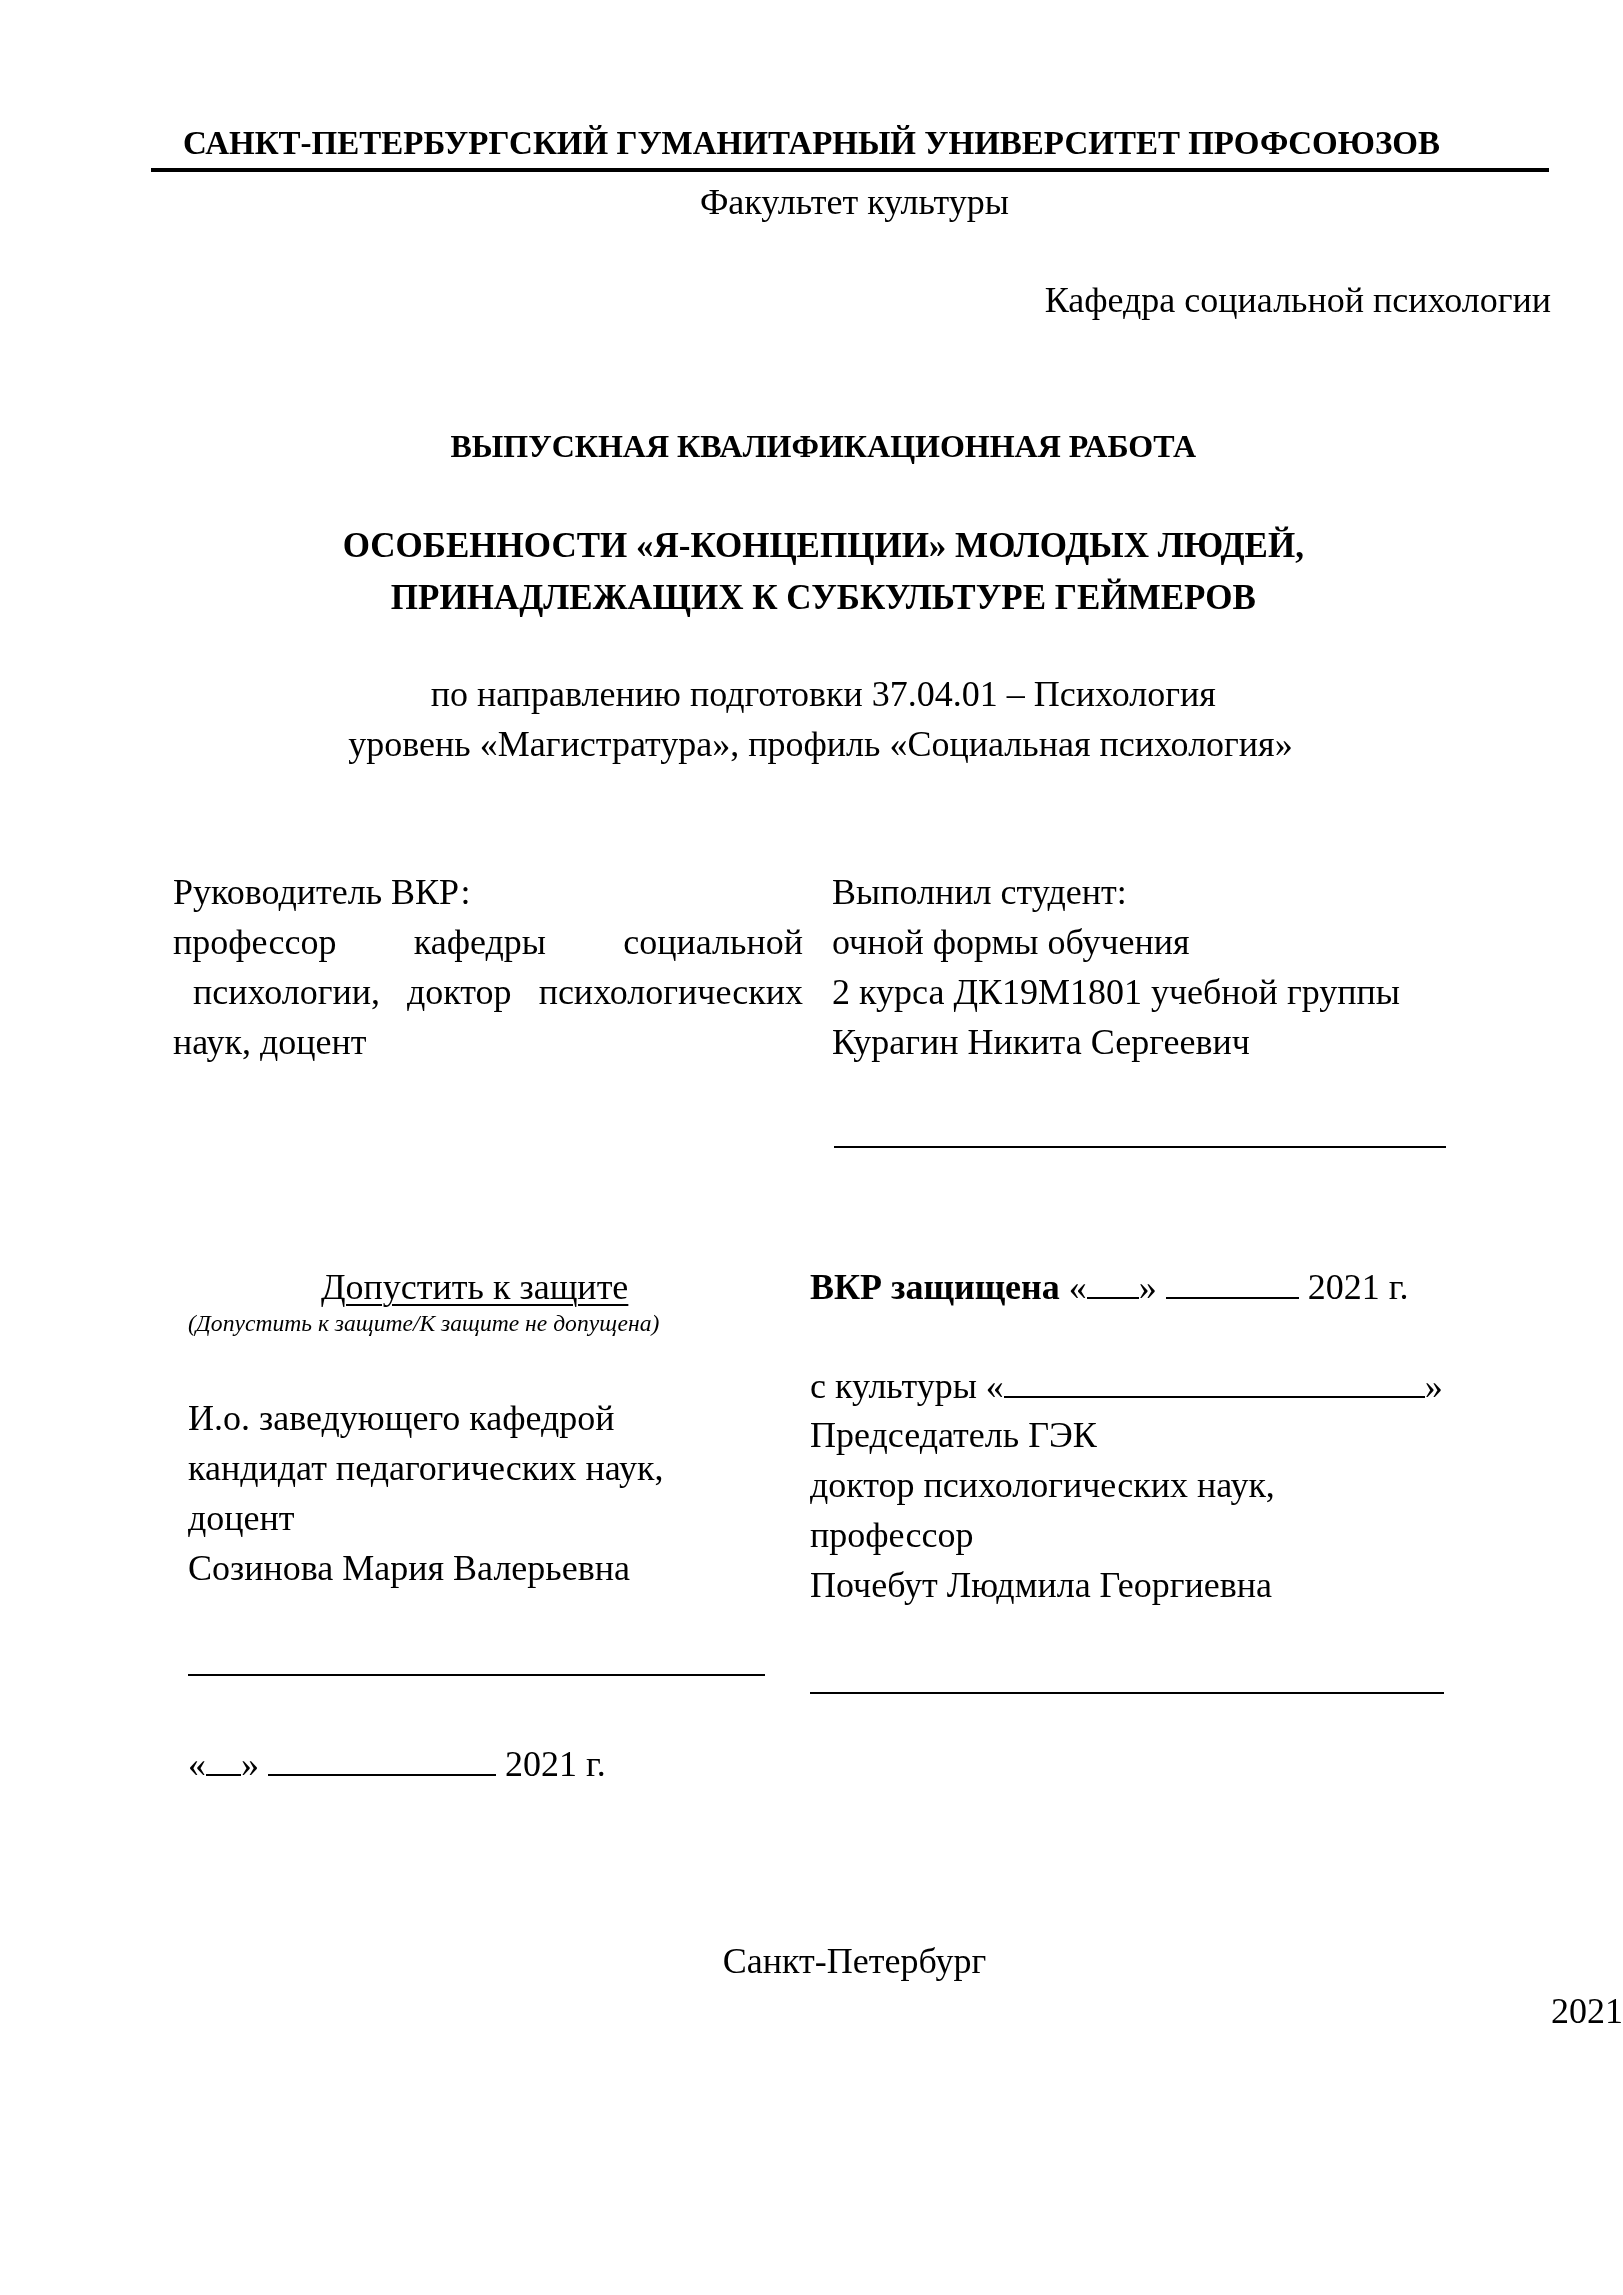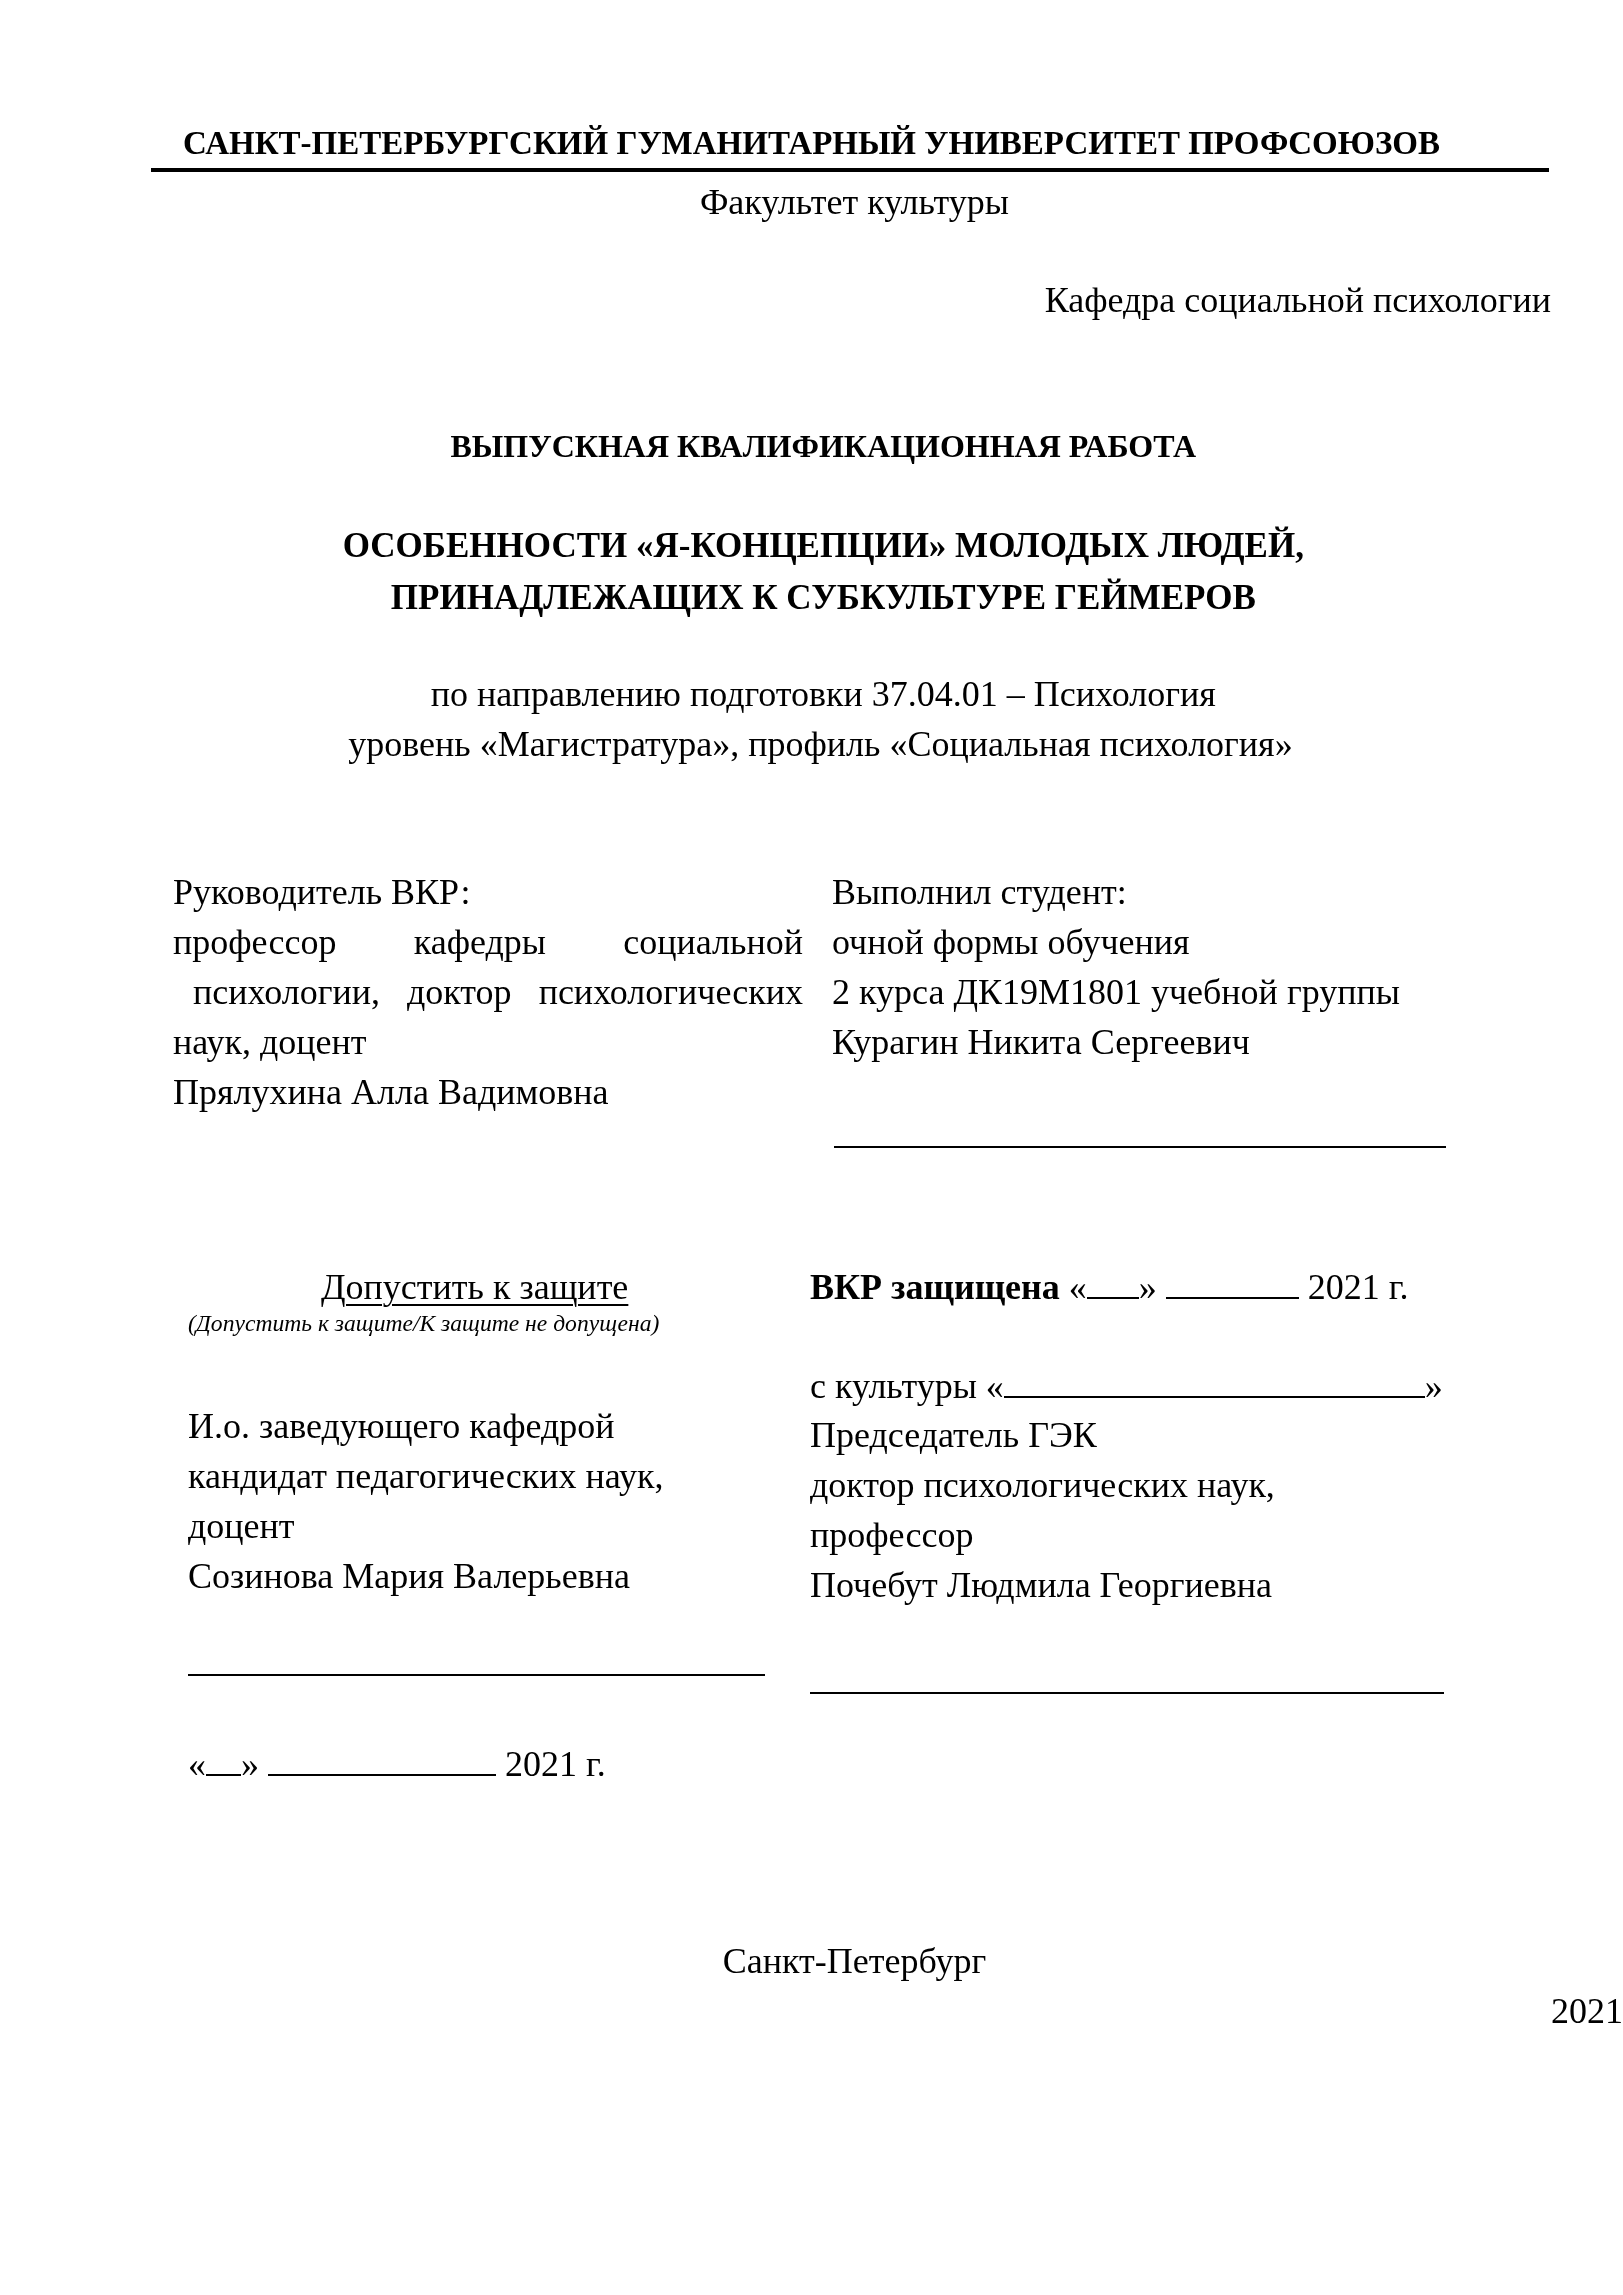--- a/index.html
+++ b/index.html
@@ -36,37 +36,36 @@
     <span>профессор</span>
     <span>кафедры</span>
     <span>социальной</span>
   </div>
   <div style="display:flex; justify-content:space-between;margin-left:20px;">
     <span>психологии,</span>
     <span>доктор</span>
     <span>психологических</span>
   </div>
   <div>наук, доцент</div>
-  <div>Прялухина Алла Вадимовна</div>
 </div>
 
 <div class="col" style="left:832px; top:867px;">
   <div>Выполнил студент:</div>
   <div>очной формы обучения</div>
   <div>2 курса ДК19М1801 учебной группы</div>
   <div>Курагин Никита Сергеевич</div>
 </div>
 <div class="sig" style="left:834px; top:1146px; width:612px;"></div>
 
 <div class="t" style="left:188px; top:1262px;">
   <span class="ul" style="padding-left:133px;">Допустить к защите</span>
 </div>
 <div class="t small-it" style="left:188px; top:1308px;">(Допустить к защите/К защите не допущена)</div>
 
-<div class="col" style="left:188px; top:1393px;margin-top:8px;">
+<div class="col" style="left:188px; top:1393px;">
   <div>И.о. заведующего кафедрой</div>
   <div>кандидат педагогических наук,</div>
   <div>доцент</div>
   <div>Созинова Мария Валерьевна</div>
 </div>
 <div class="sig" style="left:188px; top:1674px; width:577px;"></div>
 
 <div class="t" style="left:188px; top:1739px;">
   <span>«</span><span class="blank" style="width:35px;"></span><span>»</span>
   <span class="blank" style="width:228px;"></span>

